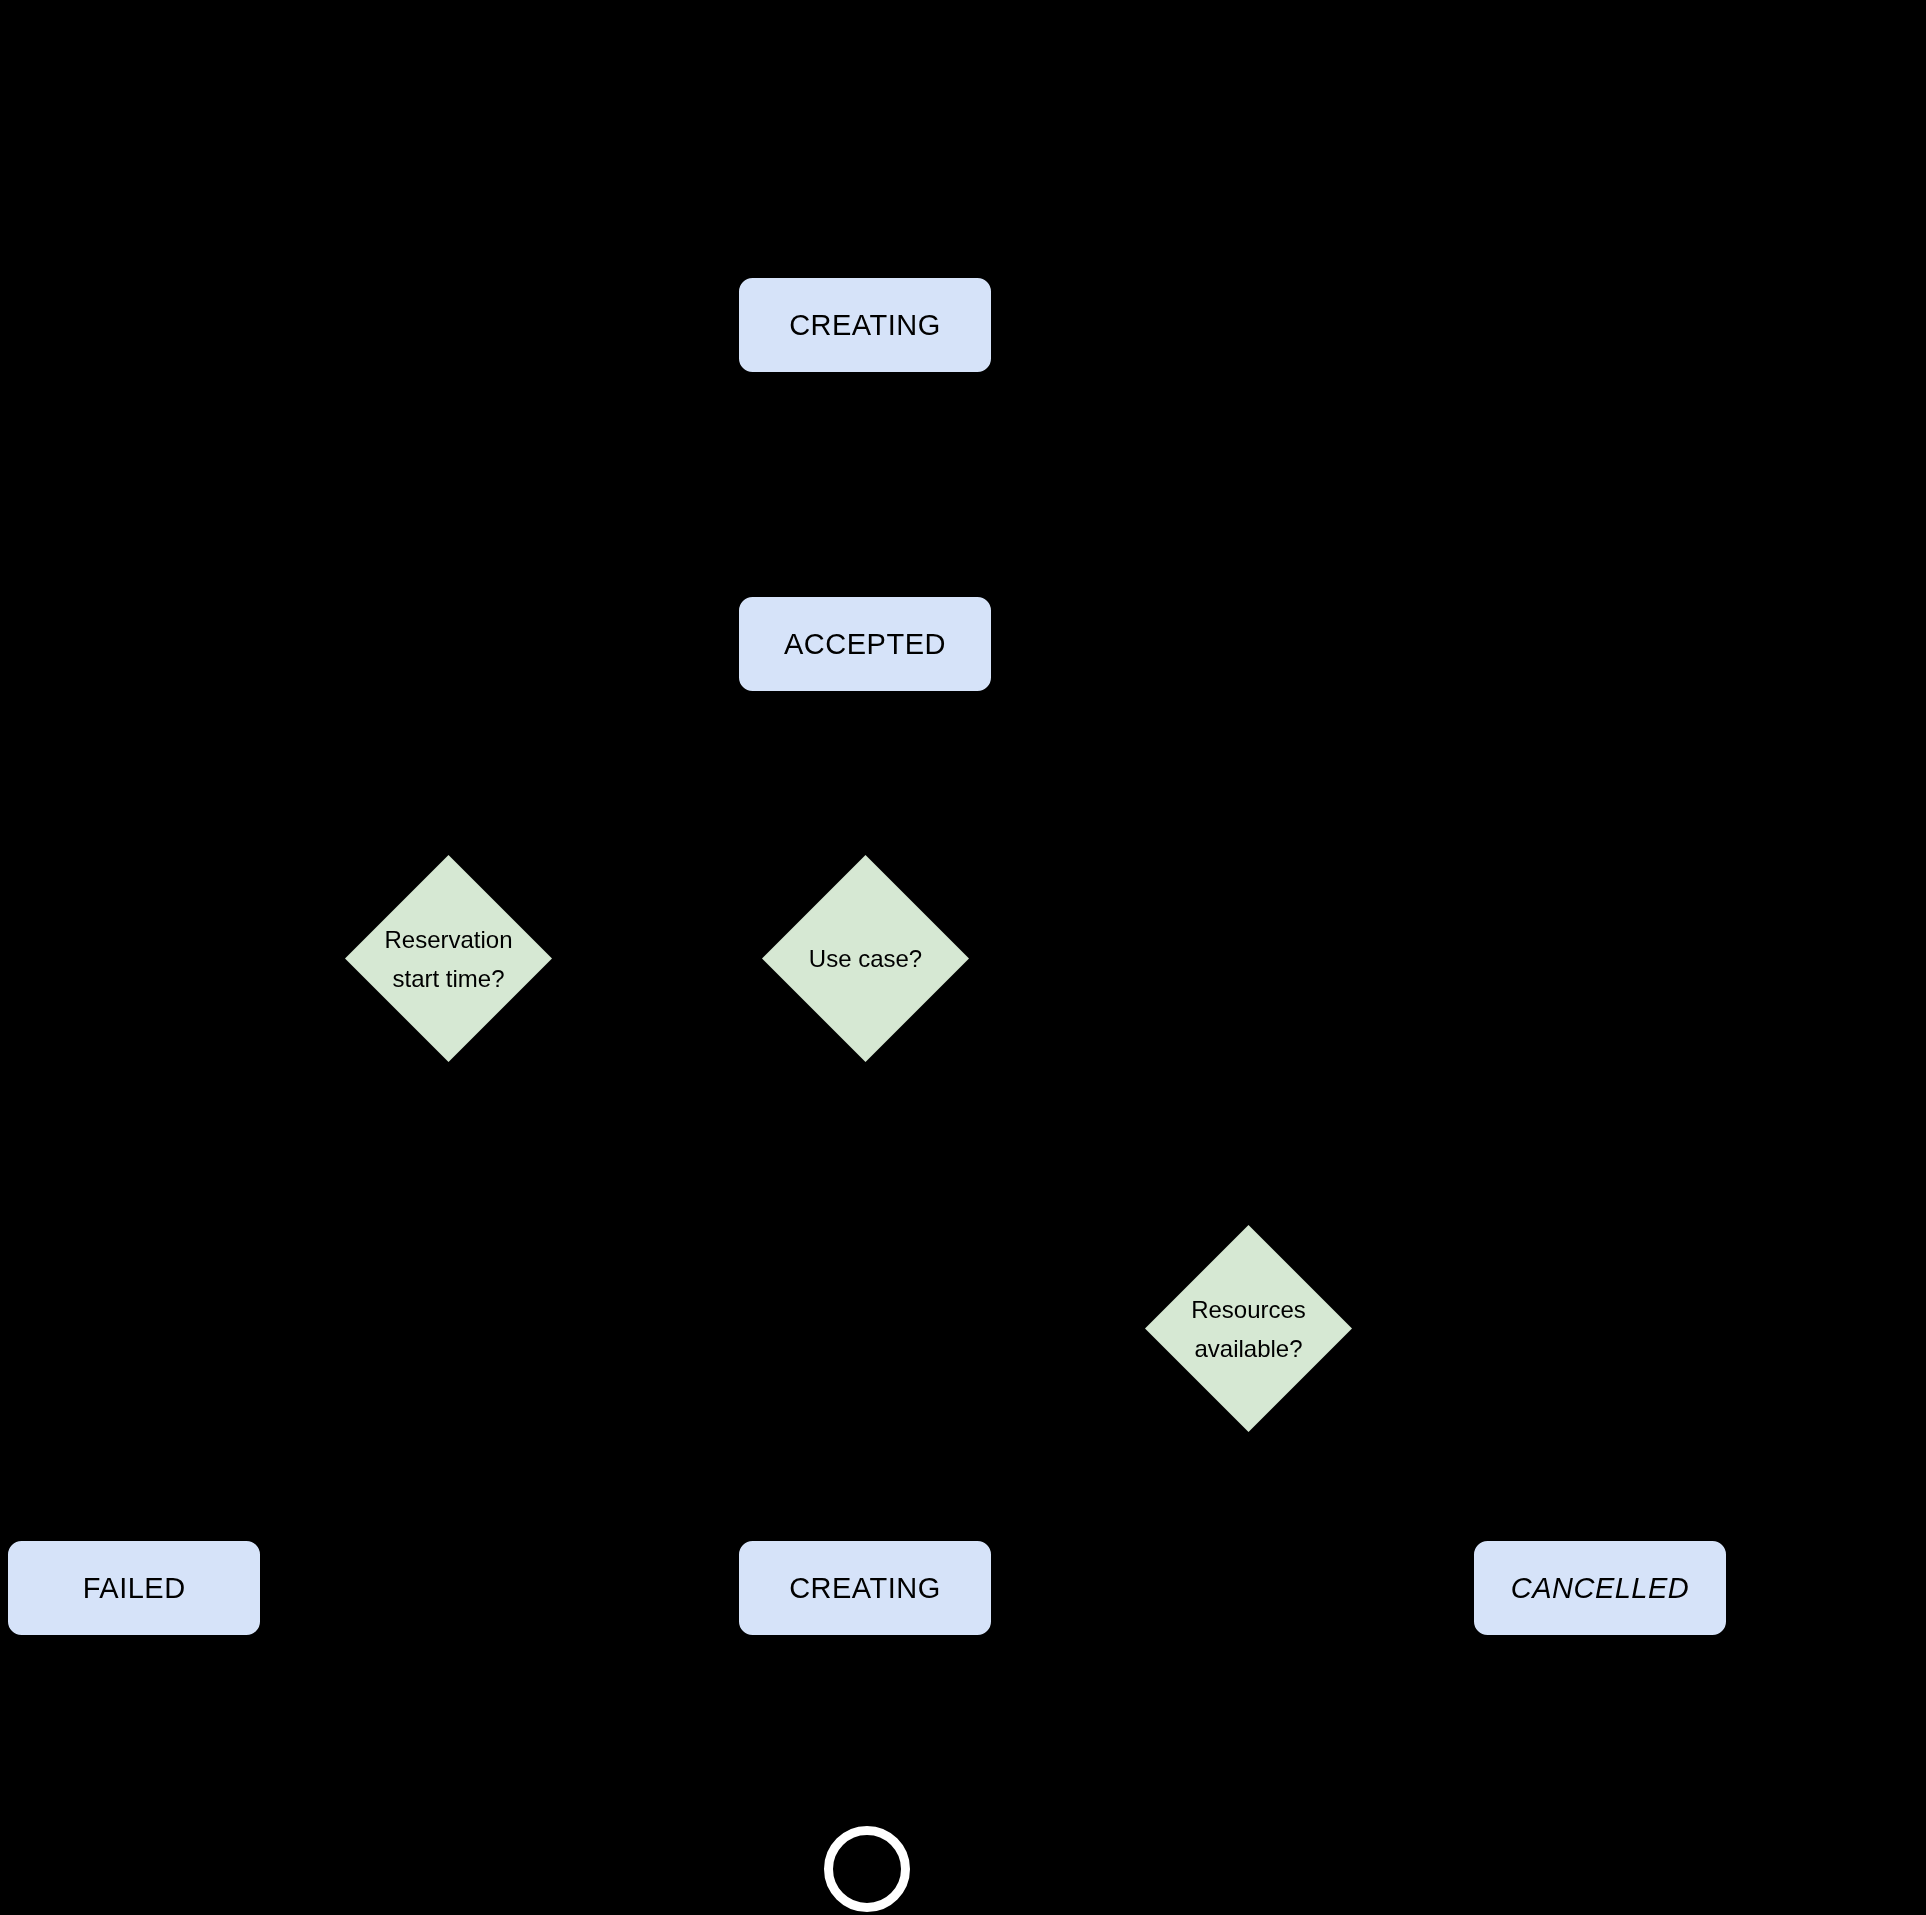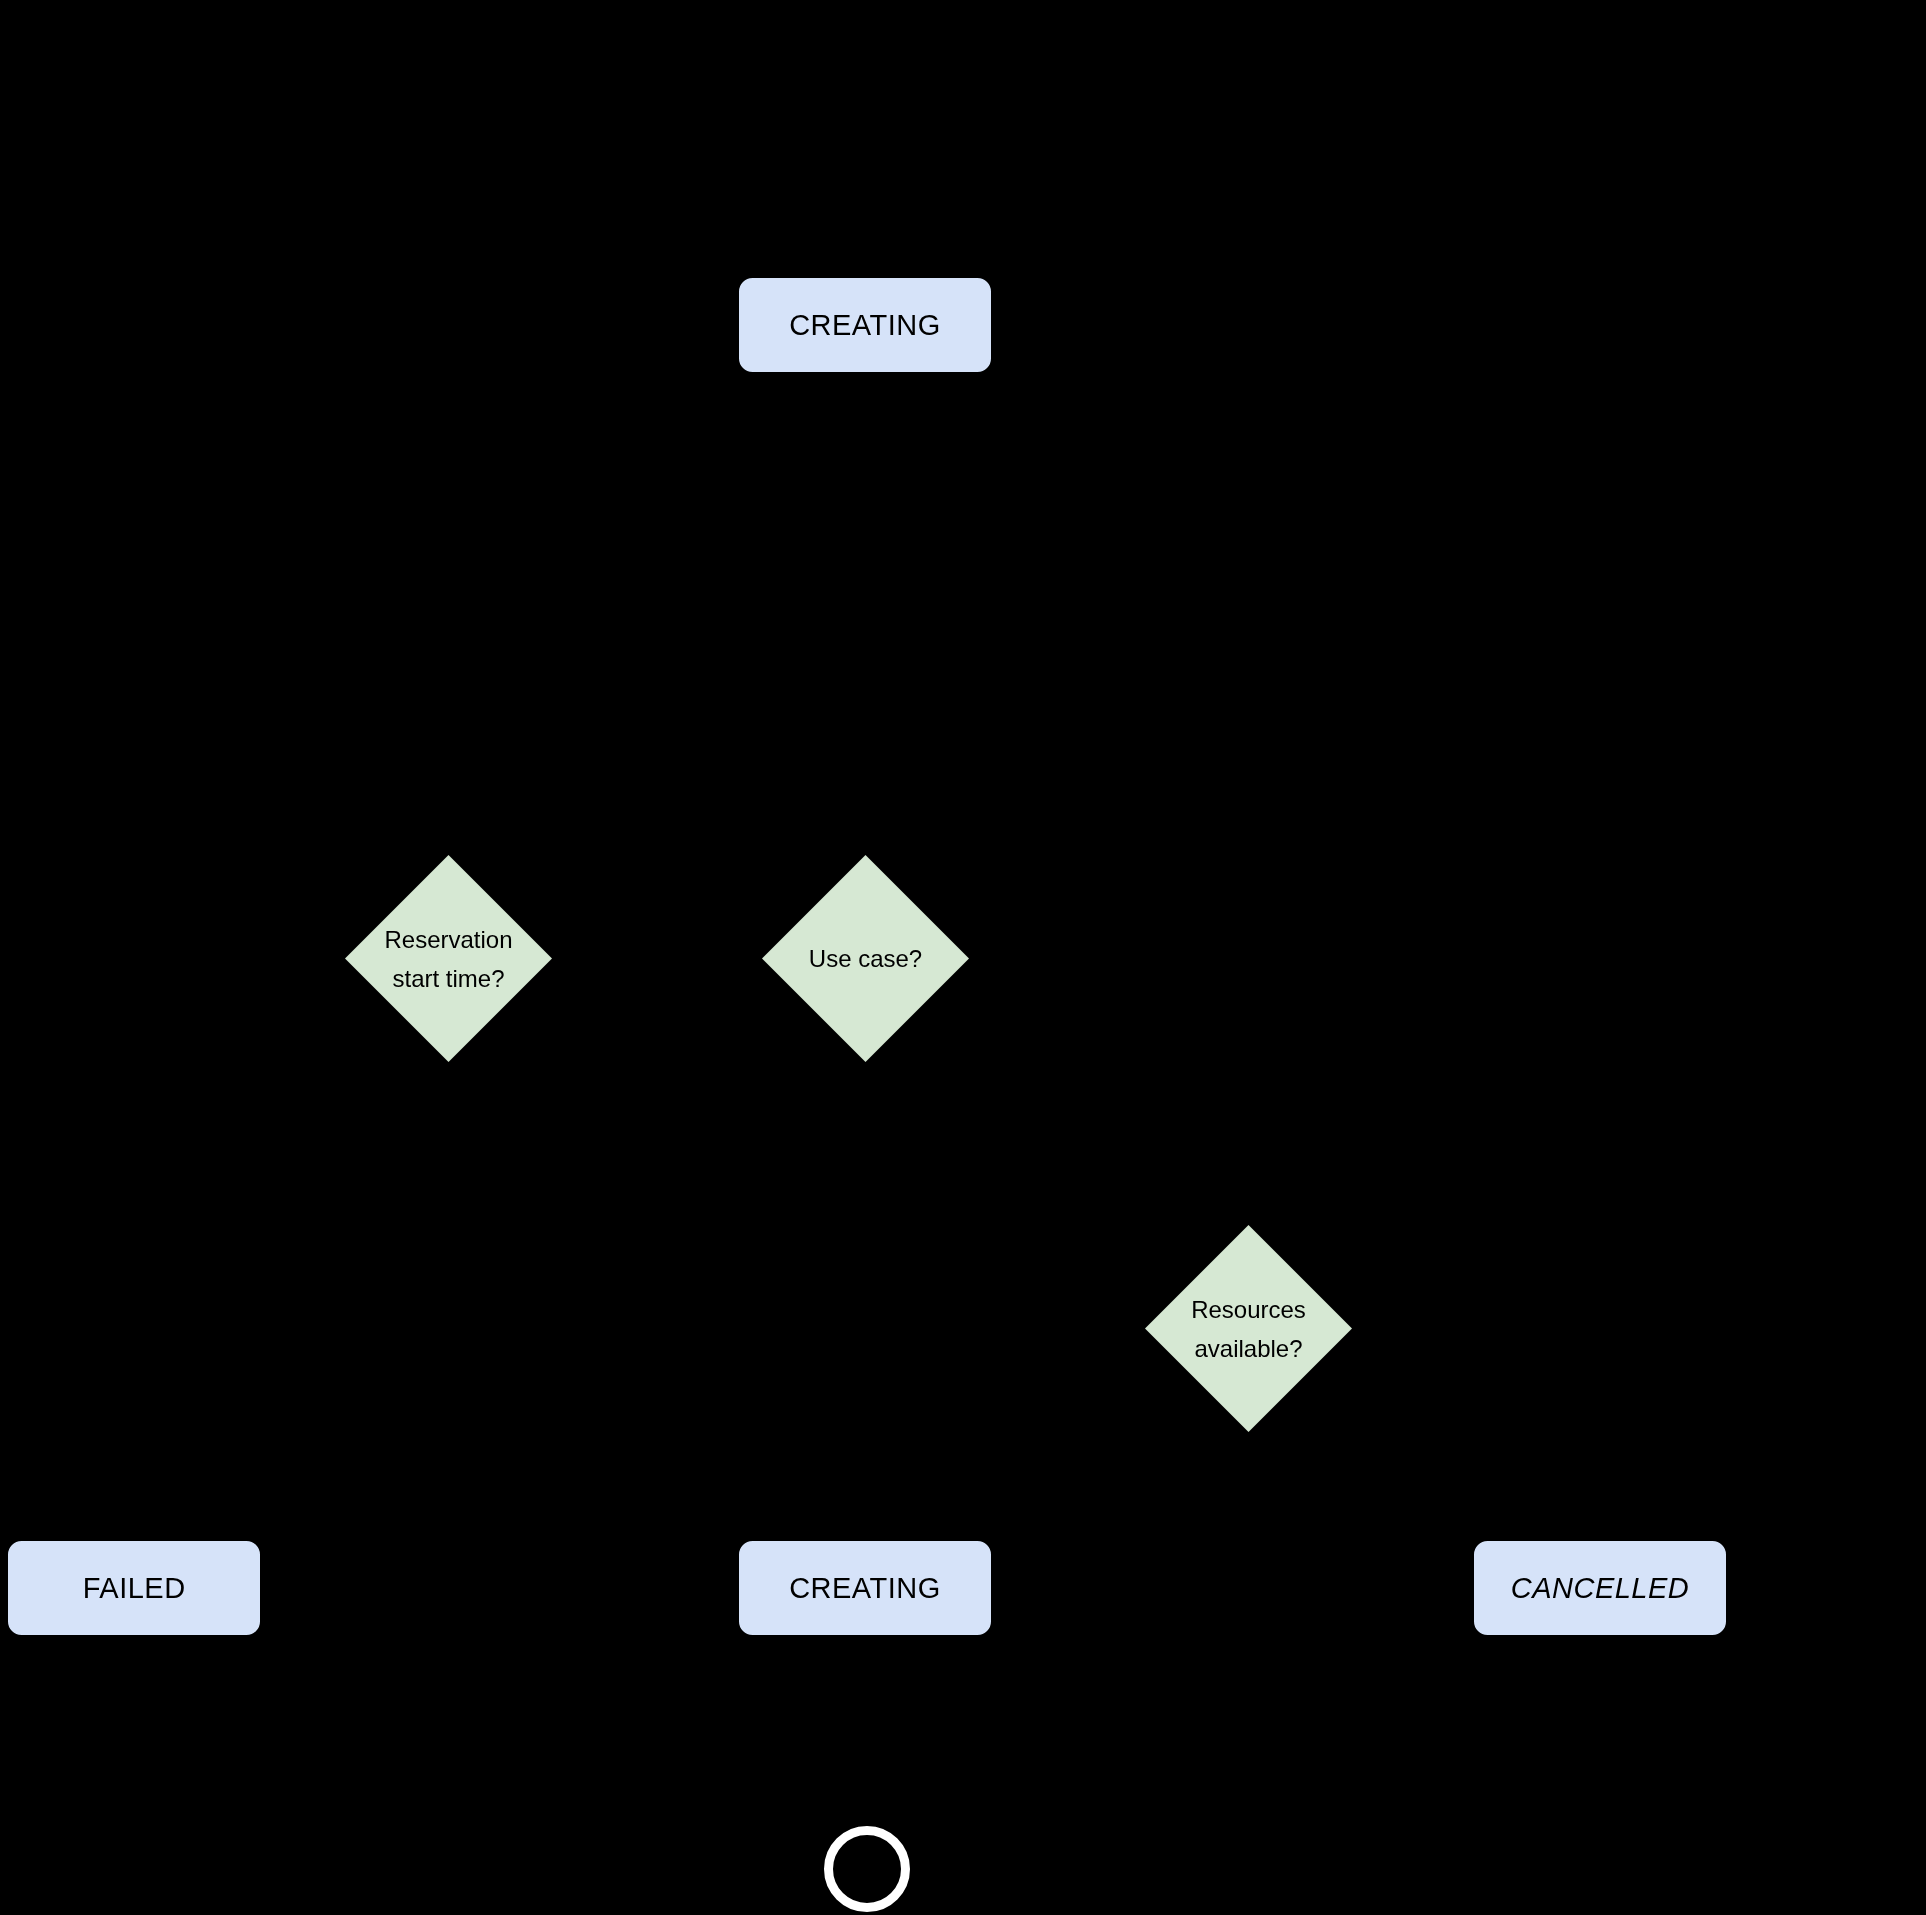--- a/index.html
+++ b/index.html
@@ -75,20 +75,23 @@
 </style>
 </head>
 <body>
 
 <div class="canvas">
 
   <div class="state" id="creating">
     <span class="state-label">CREATING</span>
   </div>
 
+  <div class="state" id="accepted">
+    <span class="state-label">ACCEPTED</span>
+  </div>
 
   <div class="decision" id="reservation-start">
     <span class="decision-line">Reservation</span>
     <span class="decision-line">start time?</span>
   </div>
 
   <div class="decision" id="use-case">
     <span class="decision-line">Use case?</span>
   </div>
 

